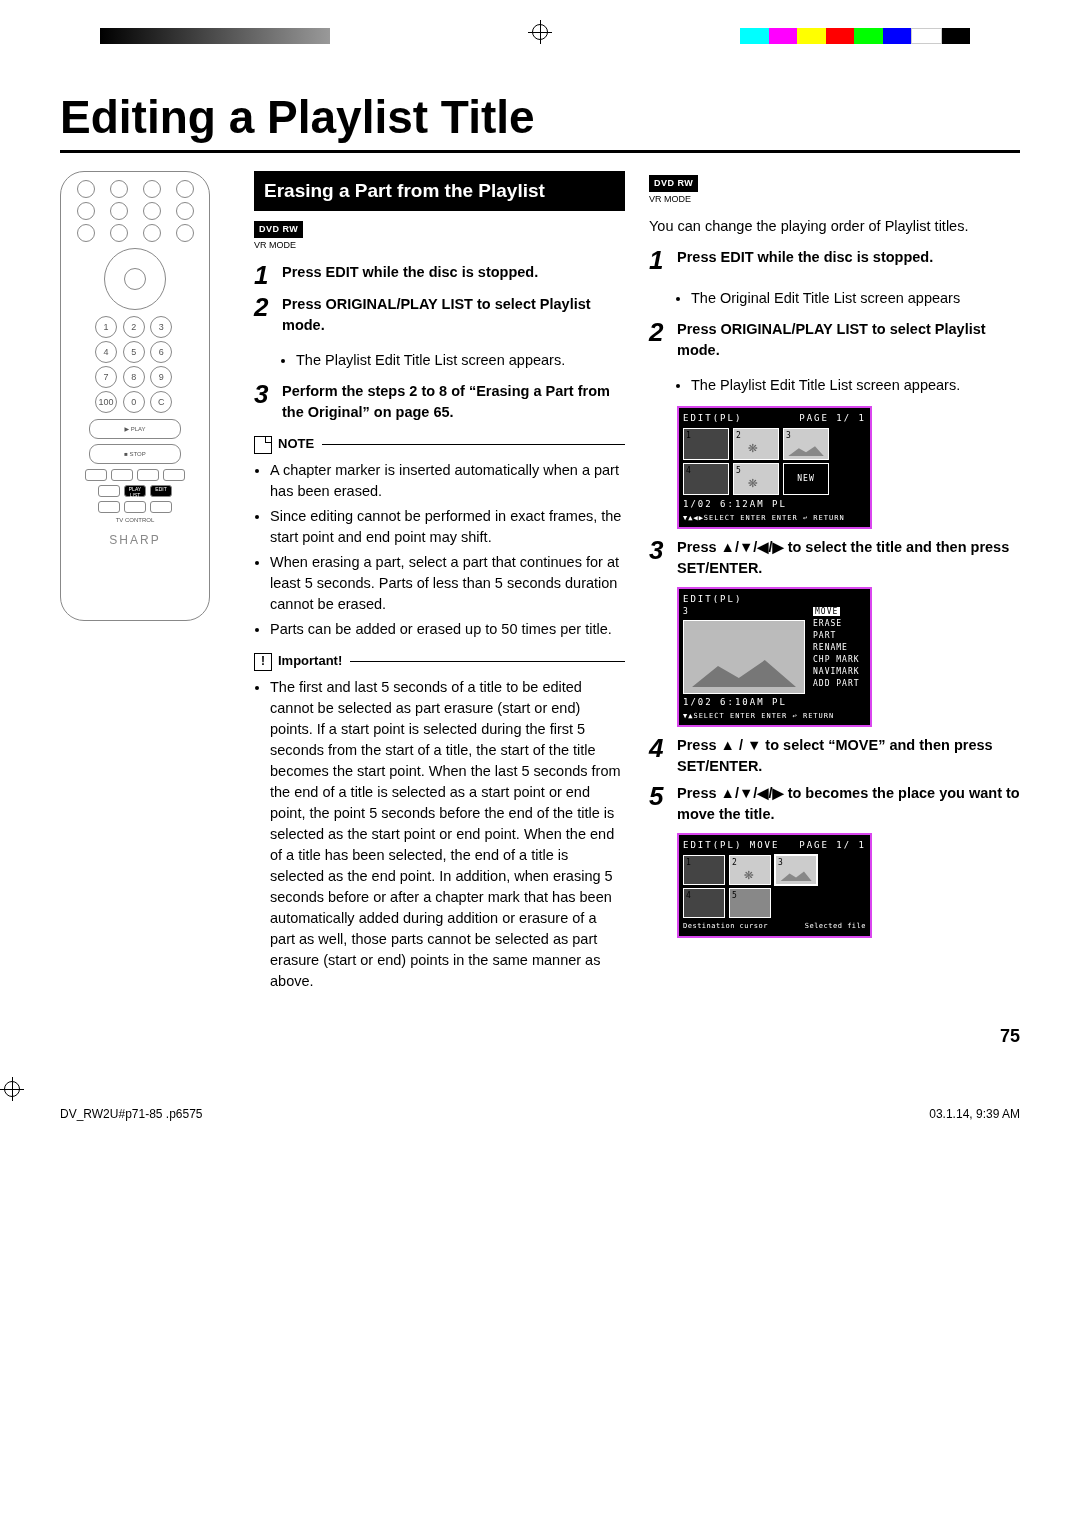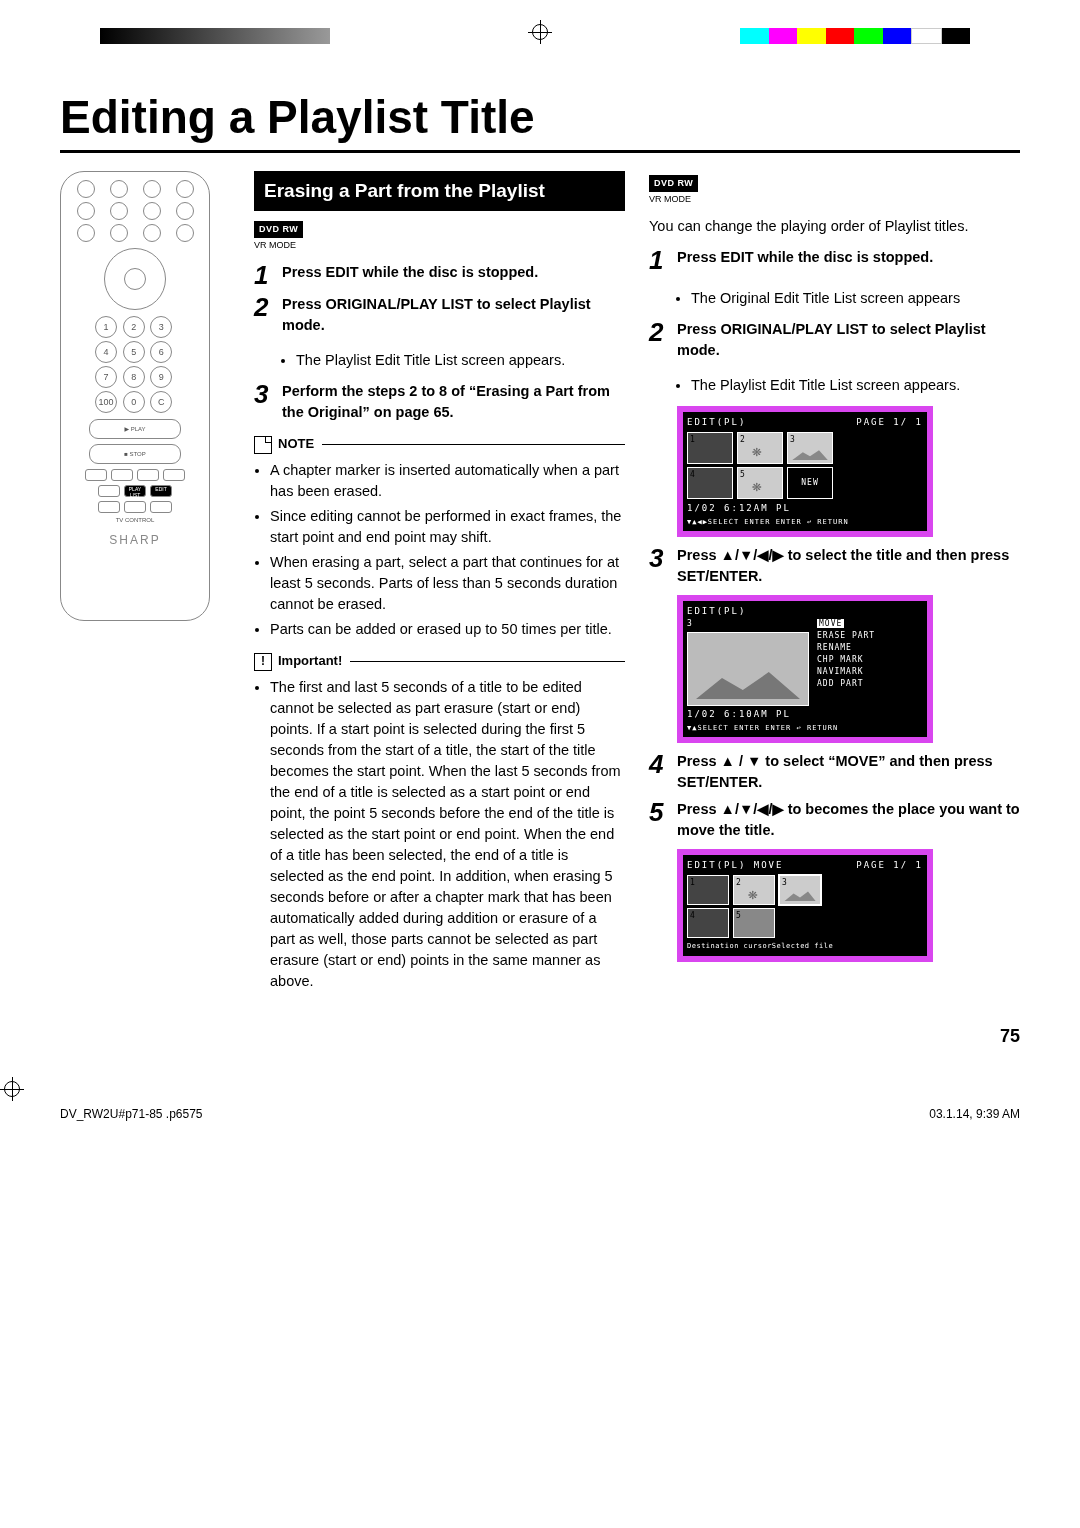--- a/index.html
+++ b/index.html
@@ -40,36 +40,36 @@
 .step-body{flex:1;font-weight:bold}
 .bullet{padding-left:28px;margin-bottom:10px}
 .bullet li{margin-bottom:2px;list-style:disc;margin-left:14px}
 .note-hdr{display:flex;align-items:center;margin:12px 0 6px 0;font-weight:bold;font-size:13px}
 .note-hdr .icon{width:16px;height:16px;border:1.5px solid #000;margin-right:6px;position:relative}
 .note-hdr .icon.doc::before{content:"";position:absolute;right:0;top:0;width:5px;height:5px;background:#fff;border-left:1.5px solid #000;border-bottom:1.5px solid #000}
 .note-hdr .icon.excl{text-align:center;line-height:14px;font-size:12px}
 .note-hdr .line{flex:1;border-top:1px solid #000;margin-left:8px}
 ul.notes{padding-left:16px;margin:0 0 10px 0}
 ul.notes li{margin-bottom:4px;list-style:disc}
-.screen{width:256px;border:6px solid #d946ef;background:#000;color:#fff;font-family:monospace;font-size:9px;padding:4px;margin:8px 0 8px 28px;letter-spacing:2px;box-sizing:border-box}
+.screen{width:195px;border:2px solid #d946ef;background:#000;color:#fff;font-family:monospace;font-size:9px;padding:4px;margin:8px 0 8px 28px;letter-spacing:2px;box-sizing:border-box}
 .screen .thumbs{display:flex;gap:4px;margin:3px 0}
 .screen .thumb{width:44px;height:30px;background:#ccc;border:1px solid #fff;position:relative;color:#000;font-size:8px}
 .screen .thumb.dark{background:#444}
 .screen .thumb .n{position:absolute;top:1px;left:2px}
 .screen .thumb.flower::after{content:"❋";position:absolute;top:6px;left:14px;font-size:16px;color:#666}
 .screen .thumb.land::after{content:"";position:absolute;bottom:3px;left:4px;right:4px;height:10px;background:#888;clip-path:polygon(0 100%,30% 20%,50% 60%,75% 0,100% 100%)}
 .screen .thumb.new{background:#000;color:#fff;text-align:center;line-height:30px;letter-spacing:1px;font-size:8px}
 .screen .big-thumb{width:120px;height:72px;background:#bbb;border:1px solid #fff;position:relative;margin:2px 0}
 .screen .big-thumb::after{content:"";position:absolute;bottom:6px;left:8px;right:8px;height:30px;background:#777;clip-path:polygon(0 100%,25% 30%,45% 70%,70% 10%,100% 100%)}
 .screen .menu-row{display:flex;gap:8px}
 .screen .menu-list{font-size:8px;letter-spacing:1px;line-height:1.5}
 .screen .menu-list .hl{background:#fff;color:#000;padding:0 2px}
 .screen .foot{font-size:7px;letter-spacing:1px;margin-top:2px}
 .screen.move .thumbs .thumb{width:40px;height:28px}
-.screen.move .cap{font-size:7px;color:#fff;letter-spacing:0.5px;margin-top:2px;display:flex;justify-content:flex-start}
+.screen.move .cap{font-size:7px;color:#fff;letter-spacing:0.5px;margin-top:2px;display:flex;justify-content:space-between}
 .pagenum{text-align:right;font-weight:bold;font-size:18px;margin-top:24px}
 .footer{display:flex;justify-content:flex-start;font-size:12px;color:#000;padding:30px 60px 10px;position:relative}
 .footer .reg{position:static;transform:none;margin:0 auto}
 .arrows{font-family:Arial}
 </style>
 </head>
 <body>
 
 <div class="printers-marks">
   <div class="bar grey"></div>

